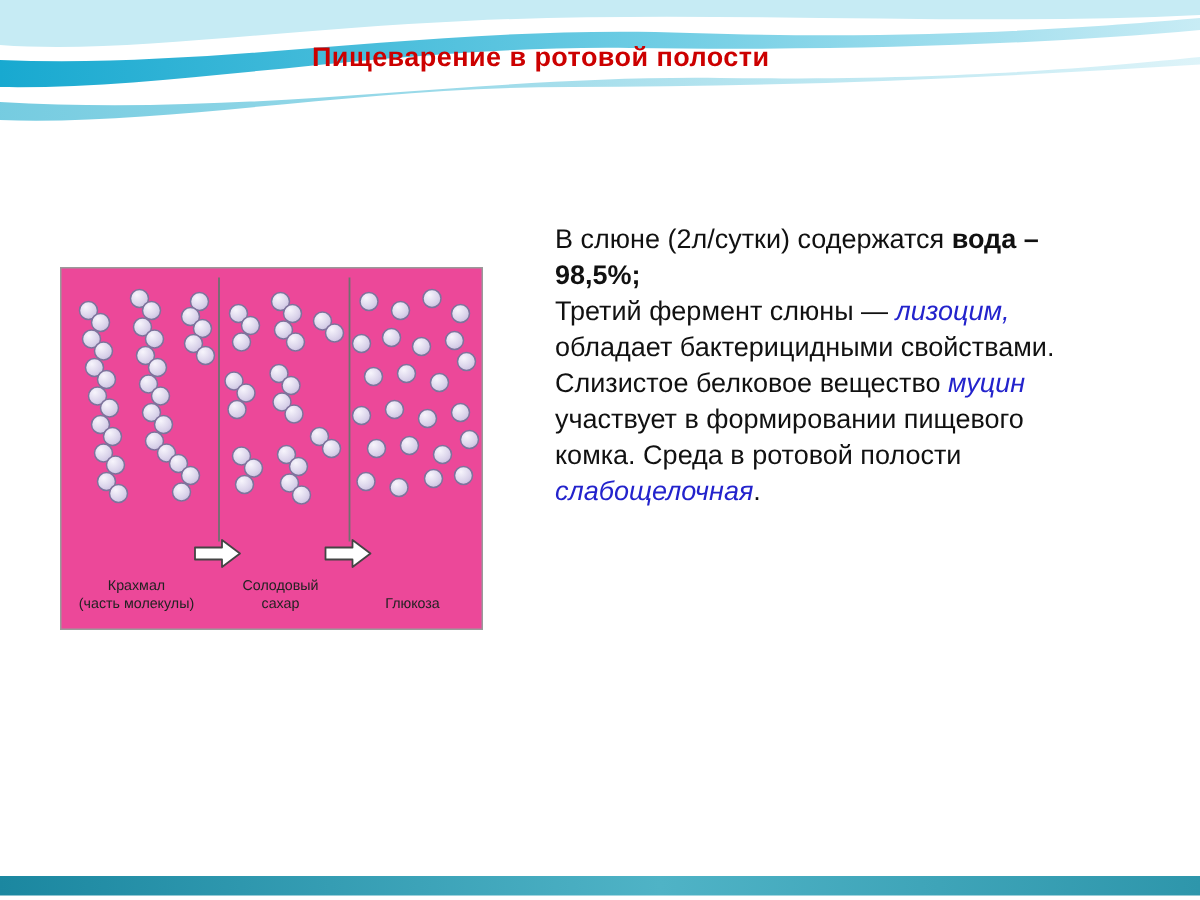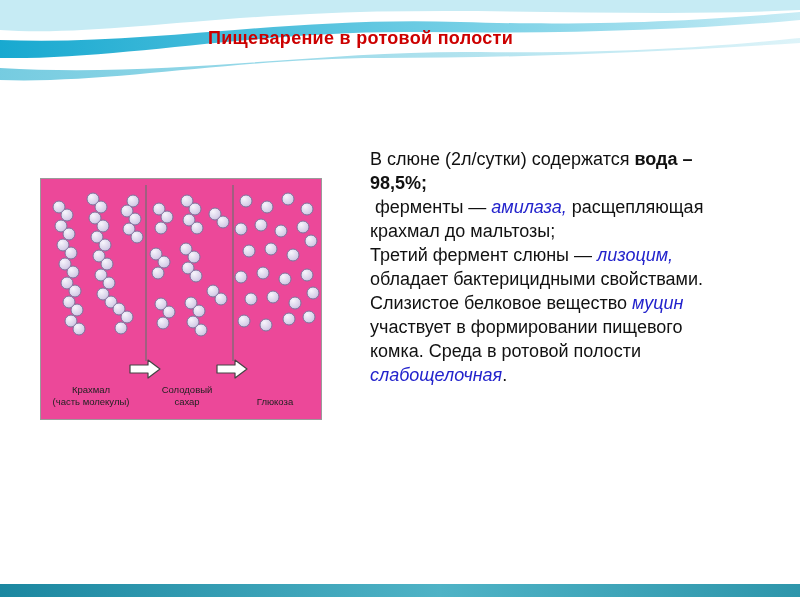--- a/index.html
+++ b/index.html
@@ -210,20 +210,19 @@
       <text class="diagram-label" text-anchor="middle" x="50" y="214">Крахмал</text>
       <text class="diagram-label" text-anchor="middle" x="50" y="226">(часть молекулы)</text>
       <text class="diagram-label" text-anchor="middle" x="146" y="214">Солодовый</text>
       <text class="diagram-label" text-anchor="middle" x="146" y="226">сахар</text>
       <text class="diagram-label" text-anchor="middle" x="234" y="226">Глюкоза</text>
     </svg>
   </div>
 
   <div class="body-text">
       <p class="body-paragraph"><span class="seg-normal">В слюне (2л/сутки) содержатся </span><span class="seg-bold">вода – 98,5%;</span></p>
-      <p class="body-paragraph"><span class="seg-normal"> ферменты — </span><span class="seg-blue">амилаза,</span><span class="seg-normal"> расщепляющая крахмал до мальтозы;</span></p>
       <p class="body-paragraph"><span class="seg-normal">Третий фермент слюны — </span><span class="seg-blue">лизоцим,</span><span class="seg-normal"> обладает бактерицидными свойствами.</span></p>
       <p class="body-paragraph"><span class="seg-normal">Слизистое белковое вещество </span><span class="seg-blue">муцин</span><span class="seg-normal"> участвует в формировании пищевого комка. Среда в ротовой полости </span><span class="seg-blue">слабощелочная</span><span class="seg-normal">.</span></p>
     </div>
 
   <div class="bottom-bar"></div>
 
 </div>
 
 </body></html>

